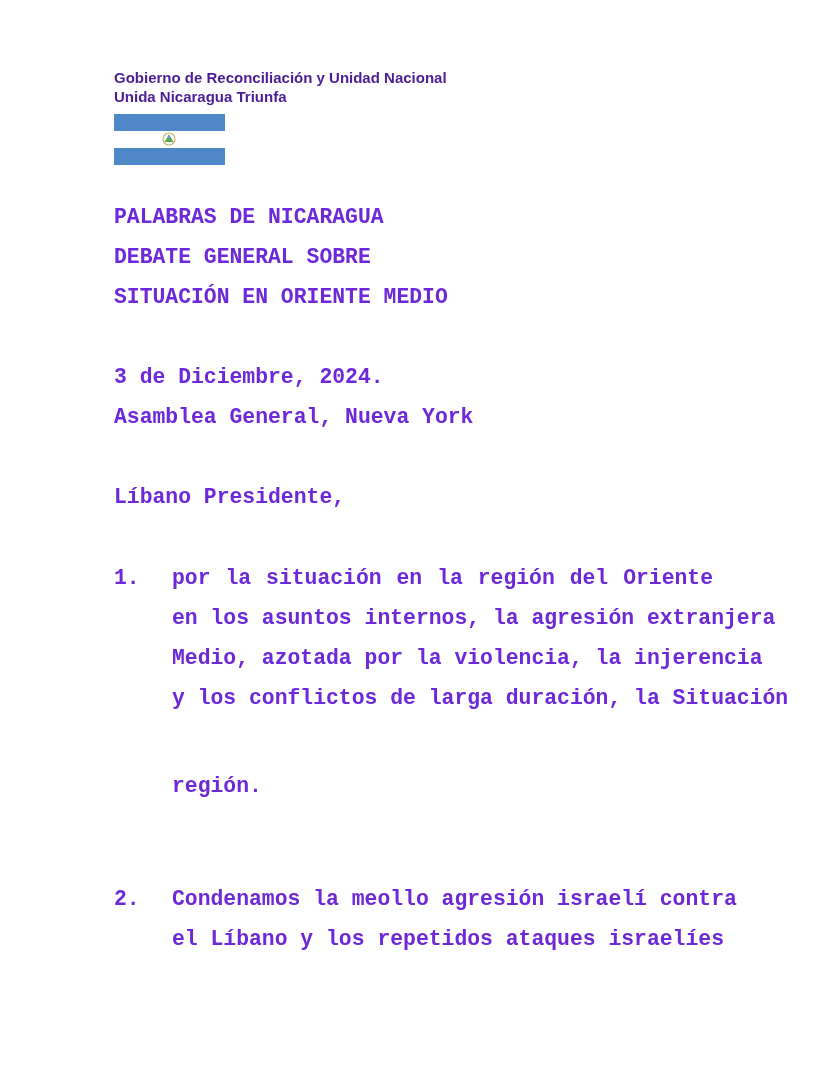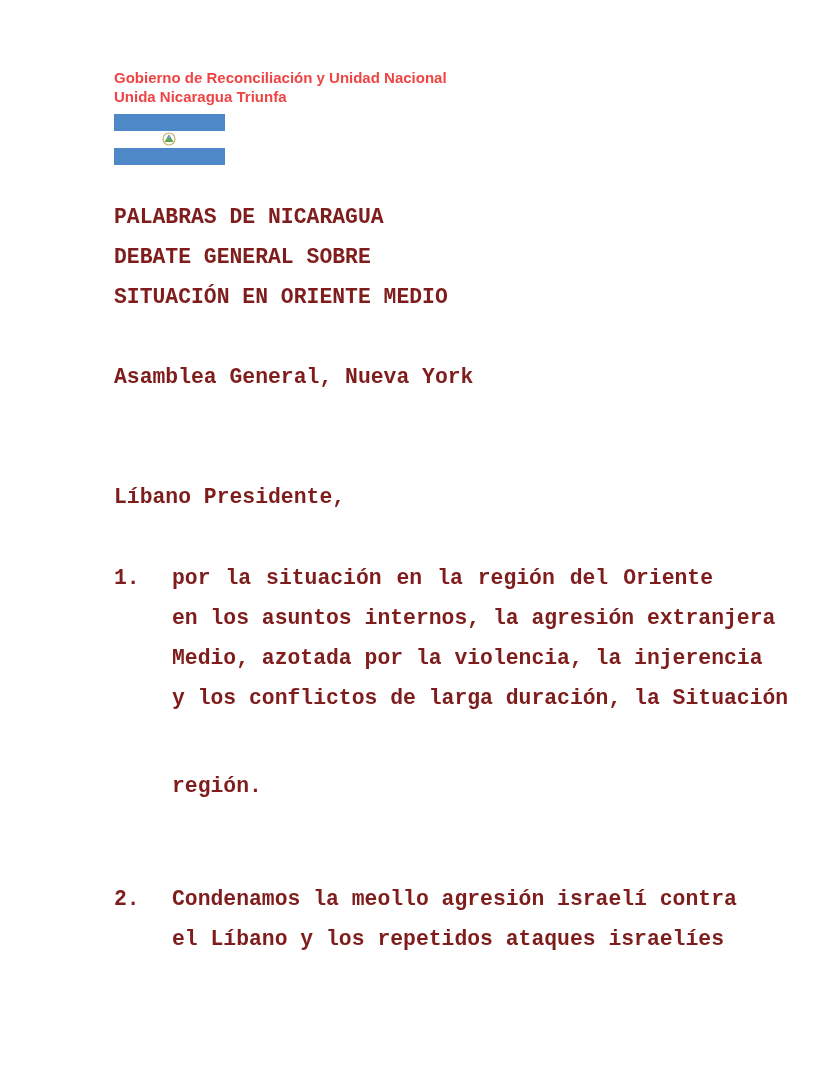--- a/index.html
+++ b/index.html
@@ -3,31 +3,31 @@
 <meta charset="utf-8">
 <style>
   html, body { margin: 0; padding: 0; }
   body {
     width: 825px; height: 1068px; background: #ffffff; position: relative;
     overflow: hidden; color: #111111;
   }
   .header {
     position: absolute; left: 114px; top: 68px;
     font-family: "Liberation Sans", "DejaVu Sans", sans-serif;
-    font-weight: bold; font-size: 15px; line-height: 19px; color: #ef4444;
+    font-weight: bold; font-size: 15px; line-height: 19px; color: #4c1d95;
   }
   .flag {
     position: absolute; left: 114px; top: 114px; width: 111px; height: 51px;
   }
   .flag .stripe { height: 17px; width: 100%; }
   .flag .blue { background: #4f88c9; }
   .flag .white { background: #ffffff; position: relative; }
   .mono {
     font-family: "Liberation Mono", "DejaVu Sans Mono", monospace;
-    font-weight: bold; font-size: 21.4px; color: #7f1d1d;
+    font-weight: bold; font-size: 21.4px; color: #6d28d9;
   }
   .block { position: absolute; left: 114px; }
   .line { height: 40px; line-height: 40px; white-space: nowrap; }
   .para { position: absolute; left: 114px; width: 600px; }
   .para .num { position: absolute; left: 0; top: 0; line-height: 40px; }
   .para .text {
     margin-left: 58px; width: 541px; line-height: 40px;
     text-align: justify; white-space: normal;
   }
   .para .text .ln { display: block; text-align: justify; text-align-last: justify; height: 40px; white-space: nowrap; }
@@ -53,20 +53,21 @@
   <div class="stripe blue"></div>
 </div>
 
 <div class="block mono" style="top:197px;">
   <div class="line">PALABRAS DE NICARAGUA</div>
   <div class="line">DEBATE GENERAL SOBRE</div>
   <div class="line">SITUACIÓN EN ORIENTE MEDIO</div>
 </div>
 
 <div class="block mono" style="top:357px;">
+  <div class="line">3 de Diciembre, 2024.</div>
   <div class="line">Asamblea General, Nueva York</div>
 </div>
 
 <div class="block mono" style="top:477px;">
   <div class="line">Líbano Presidente,</div>
 </div>
 
 <div class="para mono" style="top:558px;">
   <span class="num">1.</span>
   <div class="text">

